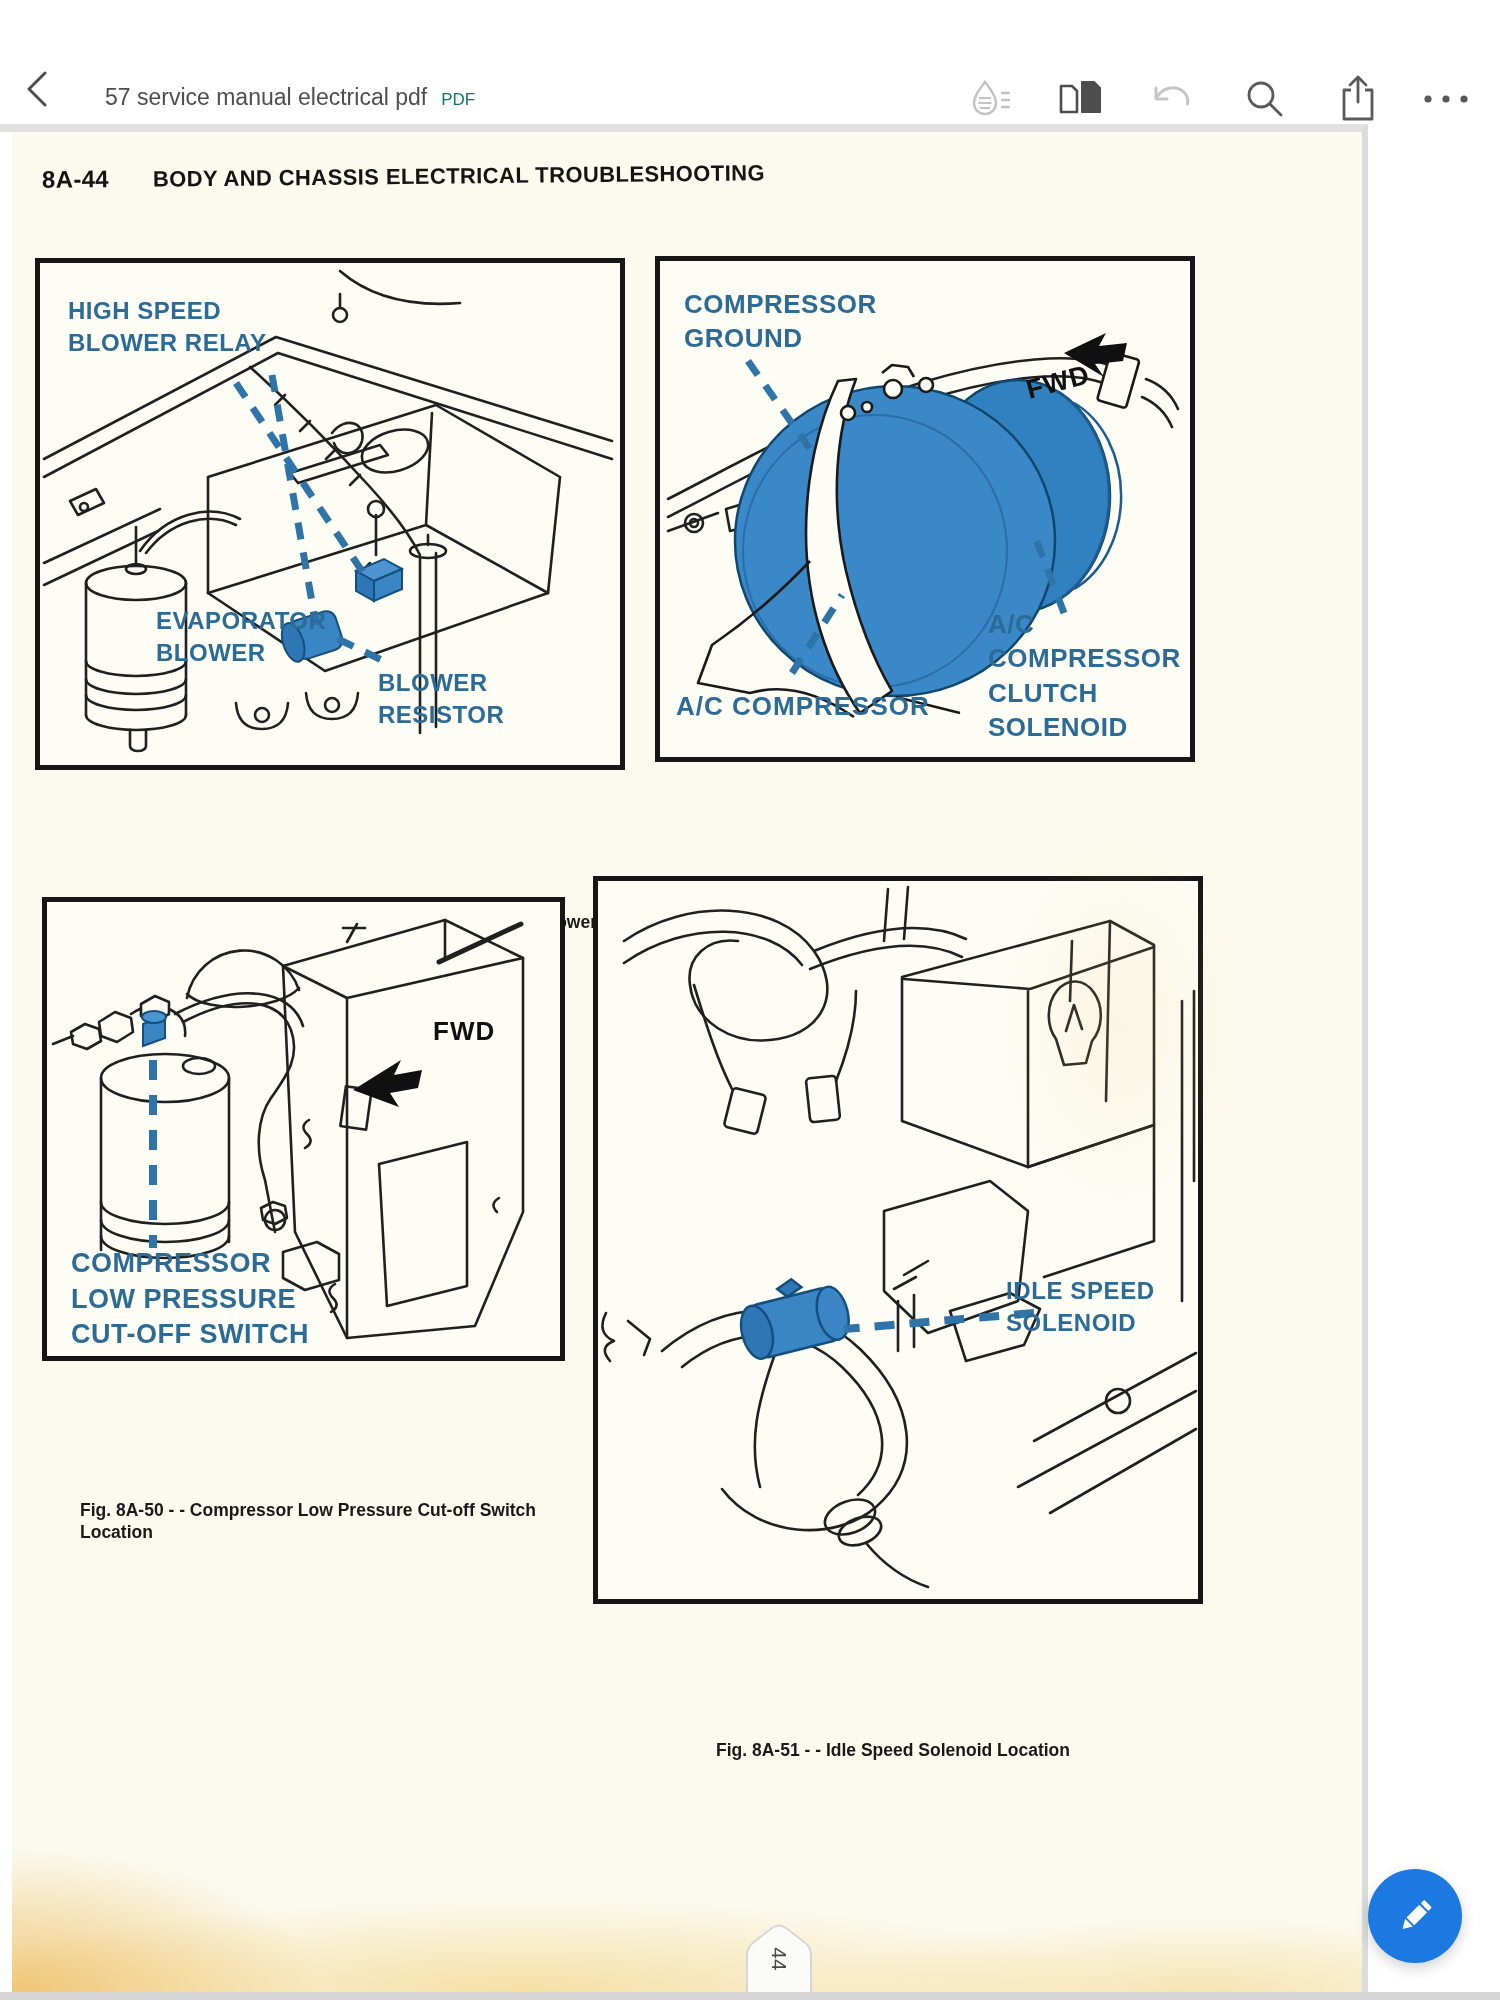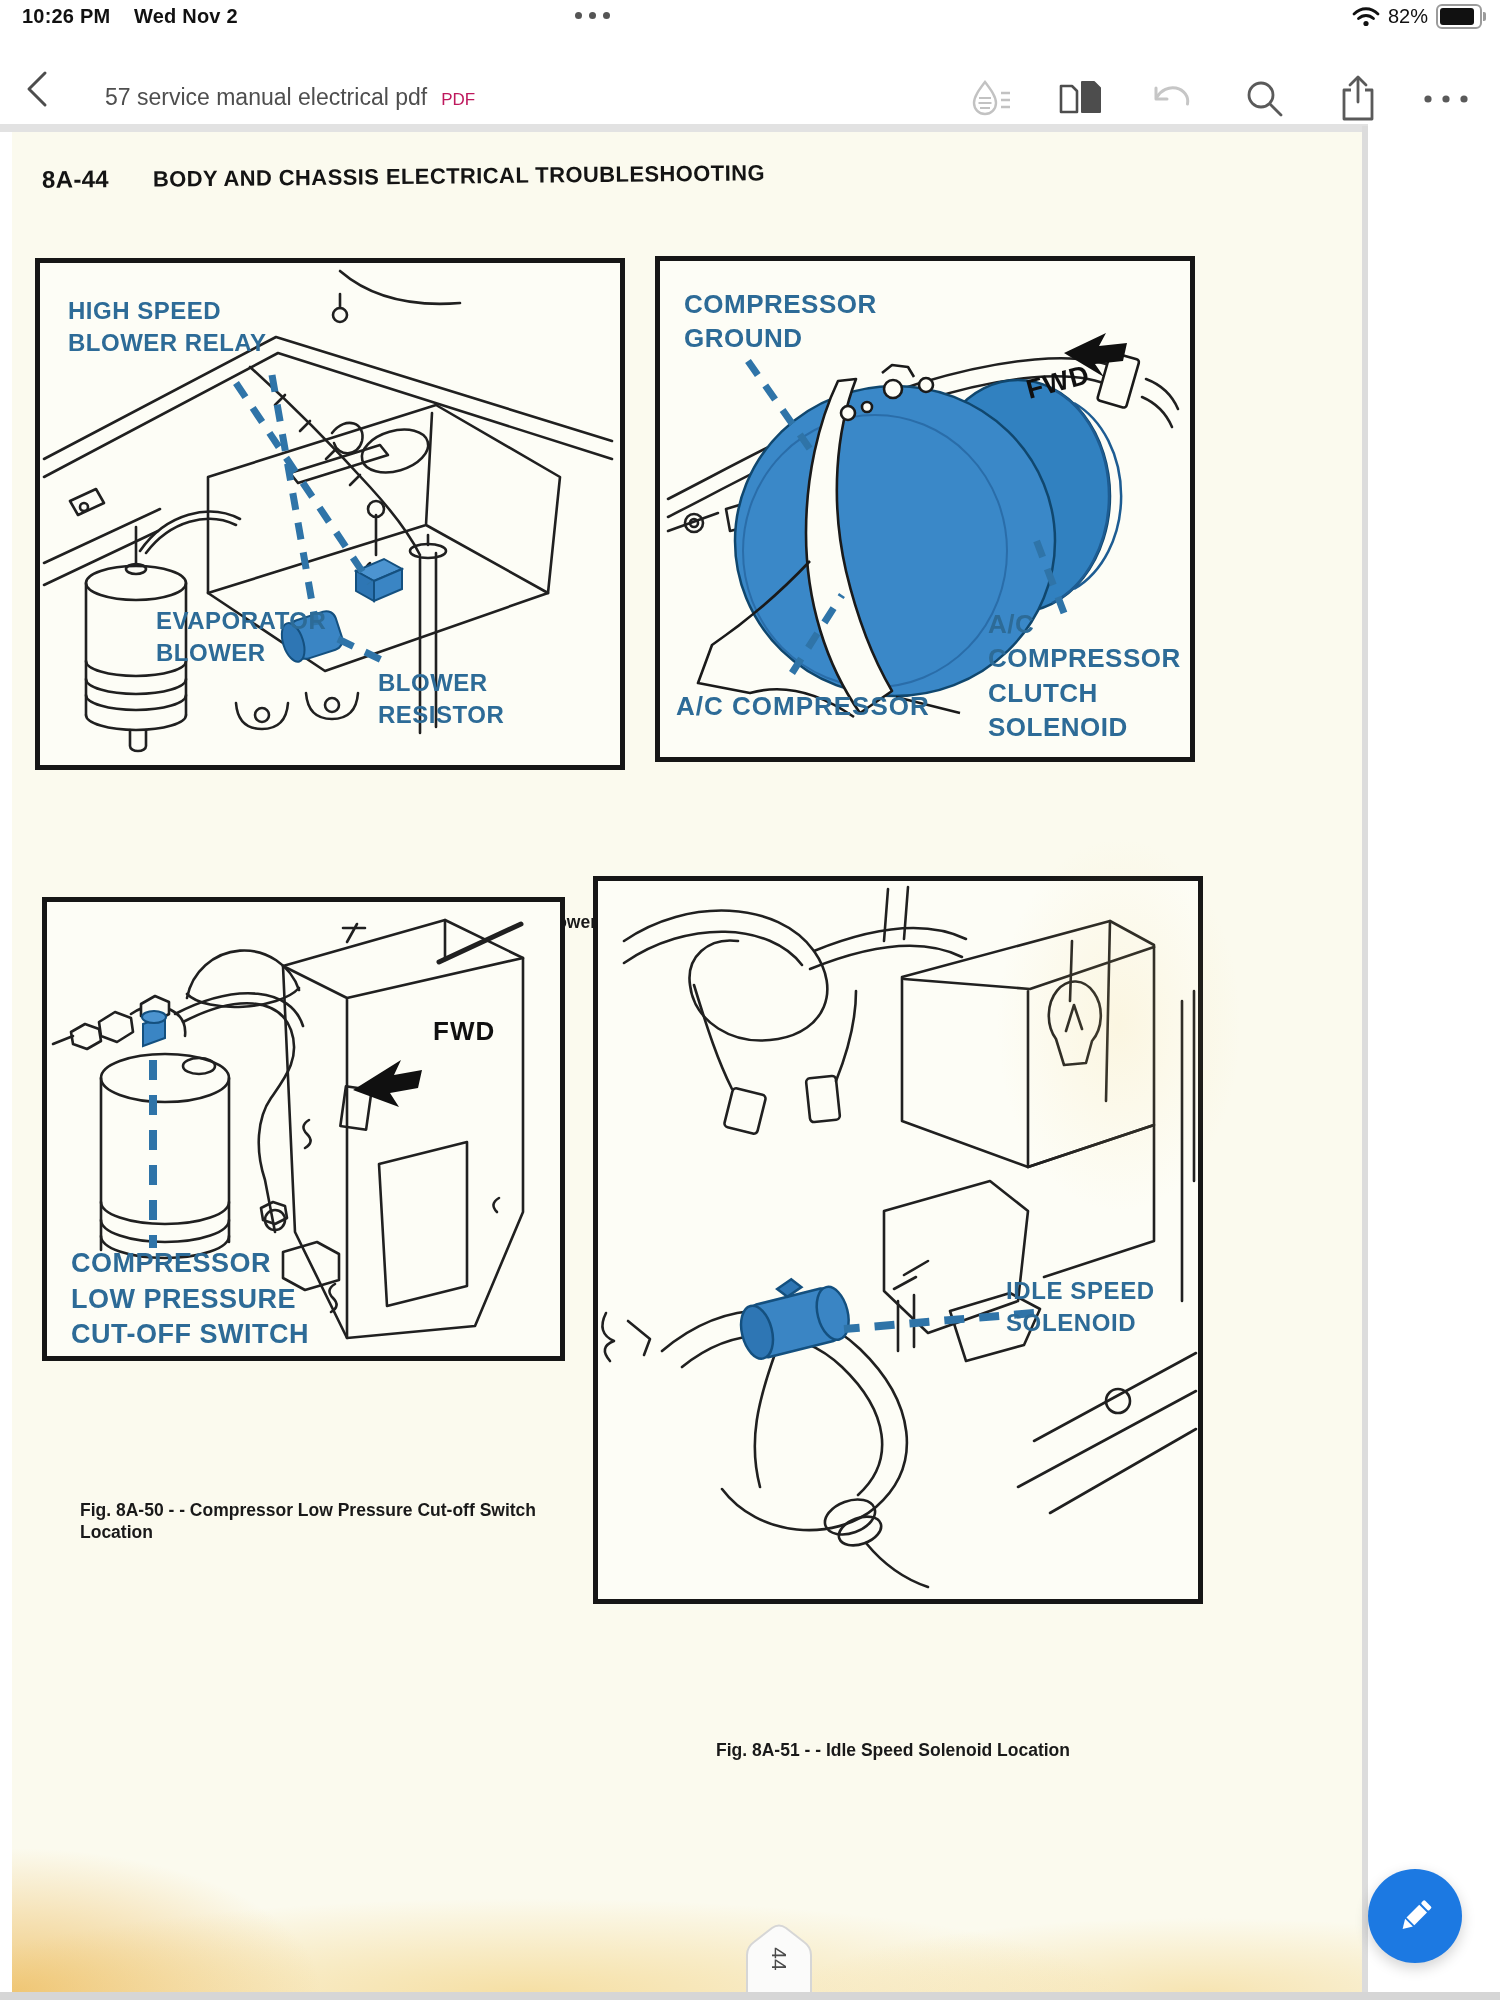--- a/index.html
+++ b/index.html
@@ -17,21 +17,21 @@
   .battery-pct{font-size:20px;color:#111;font-weight:400;}
   .battery{position:relative;width:42px;height:21px;border:2px solid #9b9b9b;border-radius:6px;}
   .battery .fill{position:absolute;left:2px;top:2px;bottom:2px;width:82%;background:#111;border-radius:3px;}
   .battery .nub{position:absolute;right:-6px;top:6px;width:3px;height:9px;background:#9b9b9b;border-radius:0 2px 2px 0;}
 
   
   .toolbar{position:absolute;left:0;top:36px;width:1500px;height:88px;background:#fff;}
   .tb-btn{position:absolute;background:none;border:0;padding:0;cursor:pointer;}
   .back-btn{left:18px;top:32px;width:40px;height:44px;}
   .tb-title{position:absolute;left:105px;top:48px;font-size:23px;color:#4e4e4e;}
-  .tb-badge{margin-left:14px;font-size:17px;color:#be185d;}
+  .tb-badge{margin-left:14px;font-size:17px;color:#0f766e;}
   .icon-liquid{left:968px;top:40px;width:46px;height:46px;}
   .icon-pages{left:1056px;top:42px;width:48px;height:42px;}
   .icon-undo{left:1148px;top:44px;width:48px;height:40px;}
   .undo-corner{position:absolute;left:1196px;top:94px;width:0;height:0;
                border-left:11px solid transparent;border-bottom:11px solid #c7c7c7;}
   .icon-search{left:1242px;top:40px;width:46px;height:46px;}
   .icon-share{left:1336px;top:38px;width:44px;height:50px;}
   .icon-more{left:1420px;top:52px;width:52px;height:22px;}
 
   
@@ -84,43 +84,20 @@
   
   .fab{position:absolute;left:1368px;top:1869px;width:94px;height:94px;border-radius:50%;
        background:#1c79e2;border:0;cursor:pointer;box-shadow:0 5px 14px rgba(0,0,0,.18);
        display:flex;align-items:center;justify-content:center;}
 </style>
 </head>
 <body>
 
 <div class="screen">
 
-  <div class="status-bar">
-    <div class="sb-left">
-      <span>10:26 PM</span>
-      <span class="date">Wed Nov 2</span>
-    </div>
-    <div class="sb-dots">
-        <i></i>
-        <i></i>
-        <i></i>
-      </div>
-    <div class="sb-right">
-      <svg width="28" height="22" viewBox="0 0 28 22">
-        <path d="M2,8 C9,1 19,1 26,8" fill="none" stroke="#111" stroke-width="2.8" stroke-linecap="round"></path>
-        <path d="M6.5,12.5 C11,8.5 17,8.5 21.5,12.5" fill="none" stroke="#111" stroke-width="2.8" stroke-linecap="round"></path>
-        <circle cx="14" cy="17.5" r="2.6" fill="#111"></circle>
-      </svg>
-      <span class="battery-pct">82%</span>
-      <span class="battery">
-          <span class="fill"></span>
-          <span class="nub"></span>
-        </span>
-    </div>
-  </div>
 
   <div class="toolbar">
     <button class="tb-btn back-btn">
       <svg width="34" height="40" viewBox="0 0 34 40">
         <polyline points="24,4 8,20 24,36" fill="none" stroke="#4d4d4d" stroke-width="3" stroke-linecap="round" stroke-linejoin="round"></polyline>
       </svg>
     </button>
     <div class="tb-title">
       <span>57 service manual electrical pdf</span><span class="tb-badge">PDF</span>
     </div>

